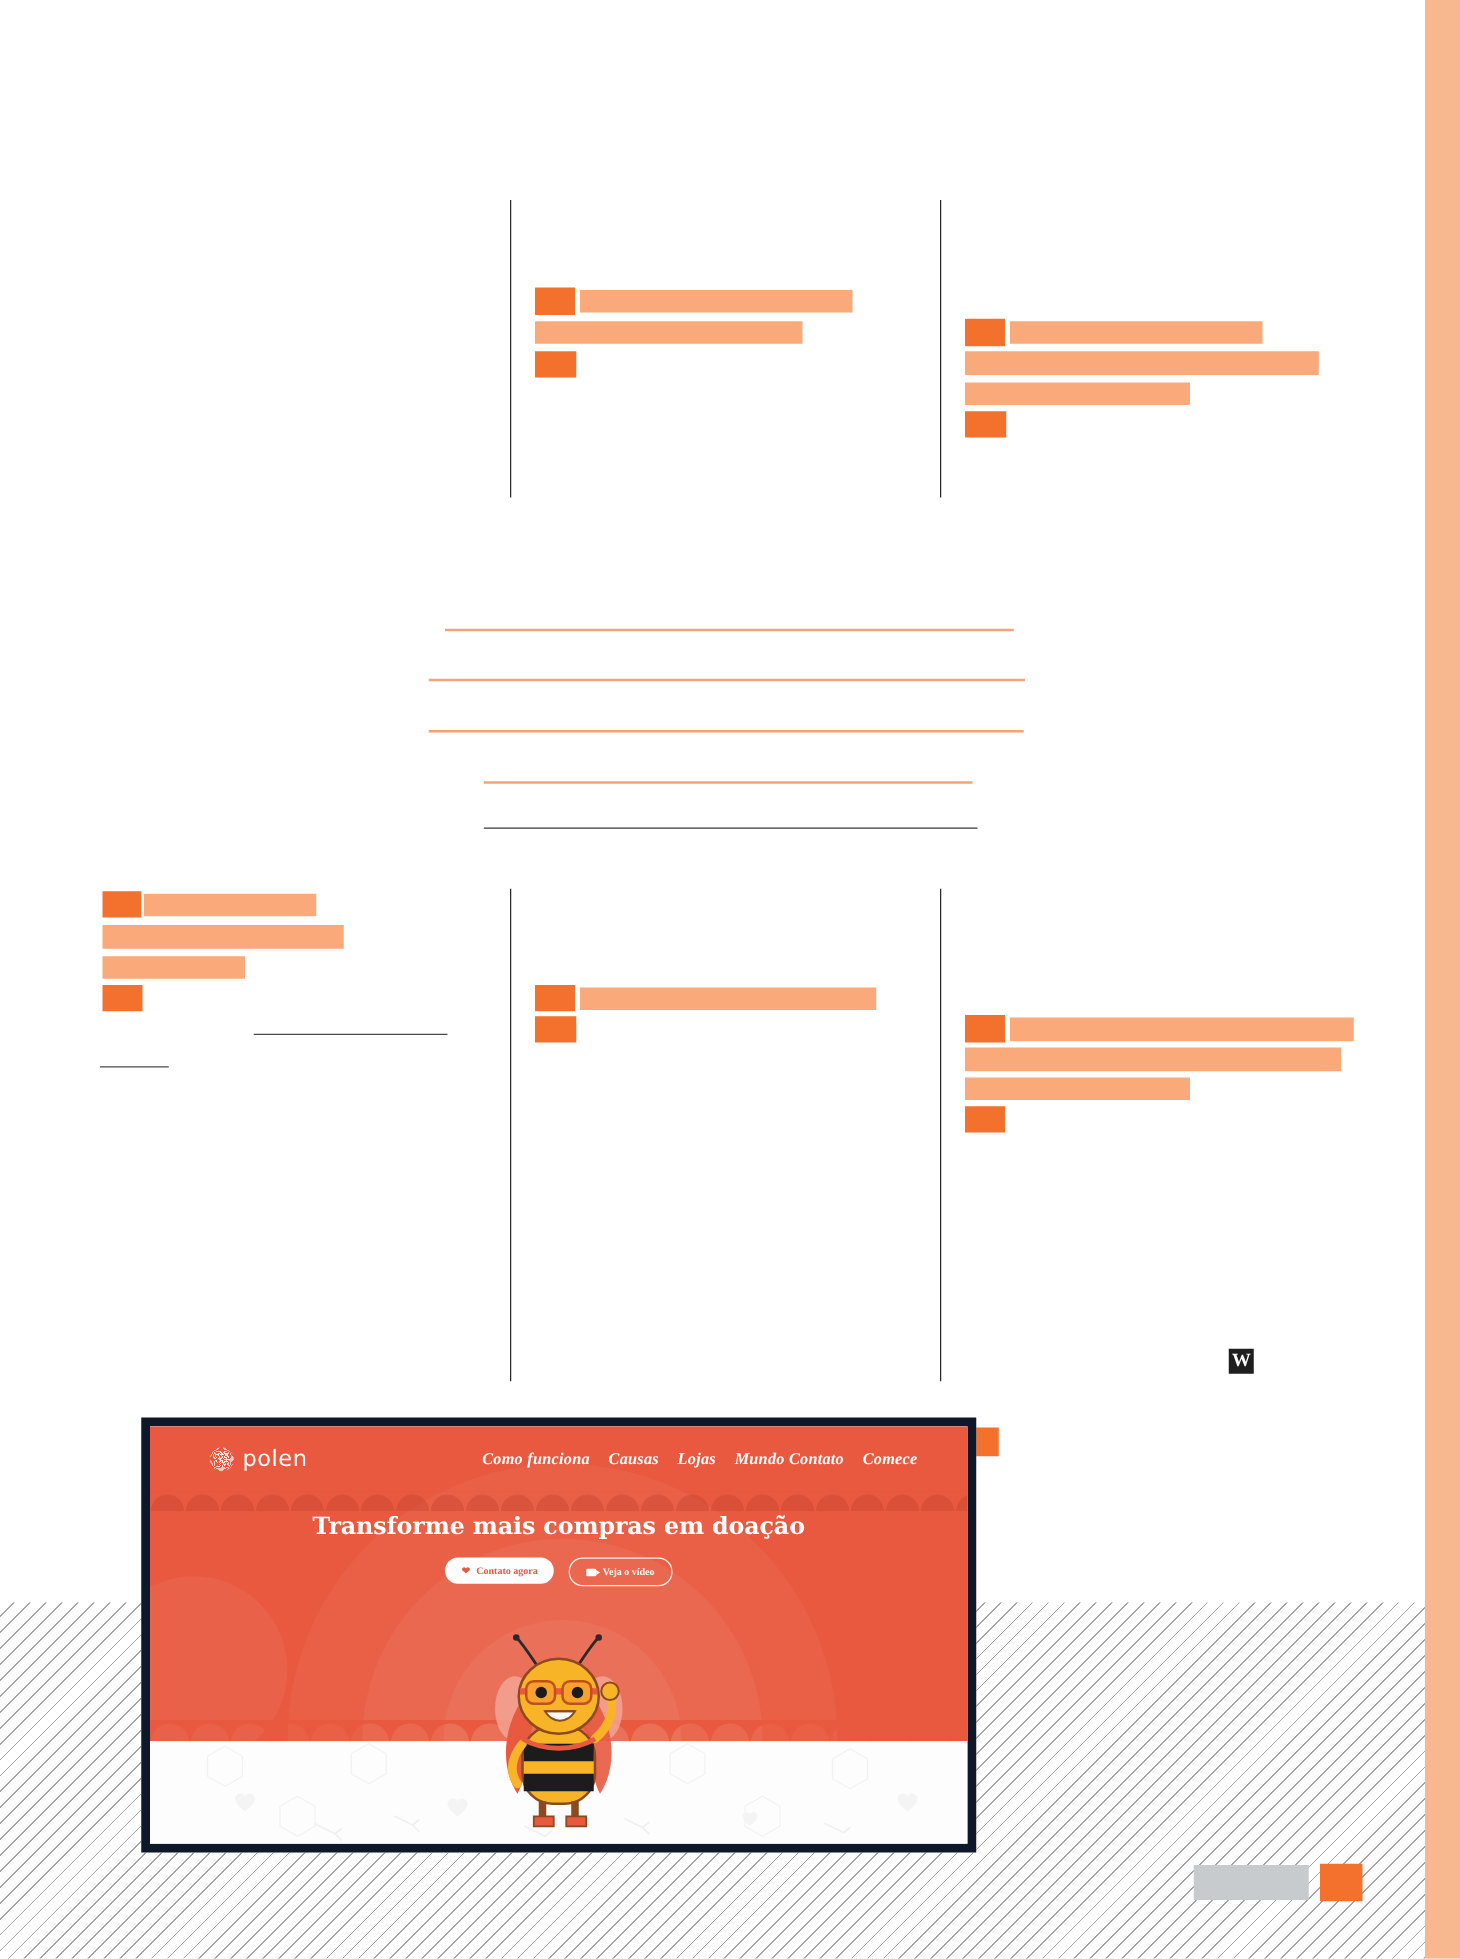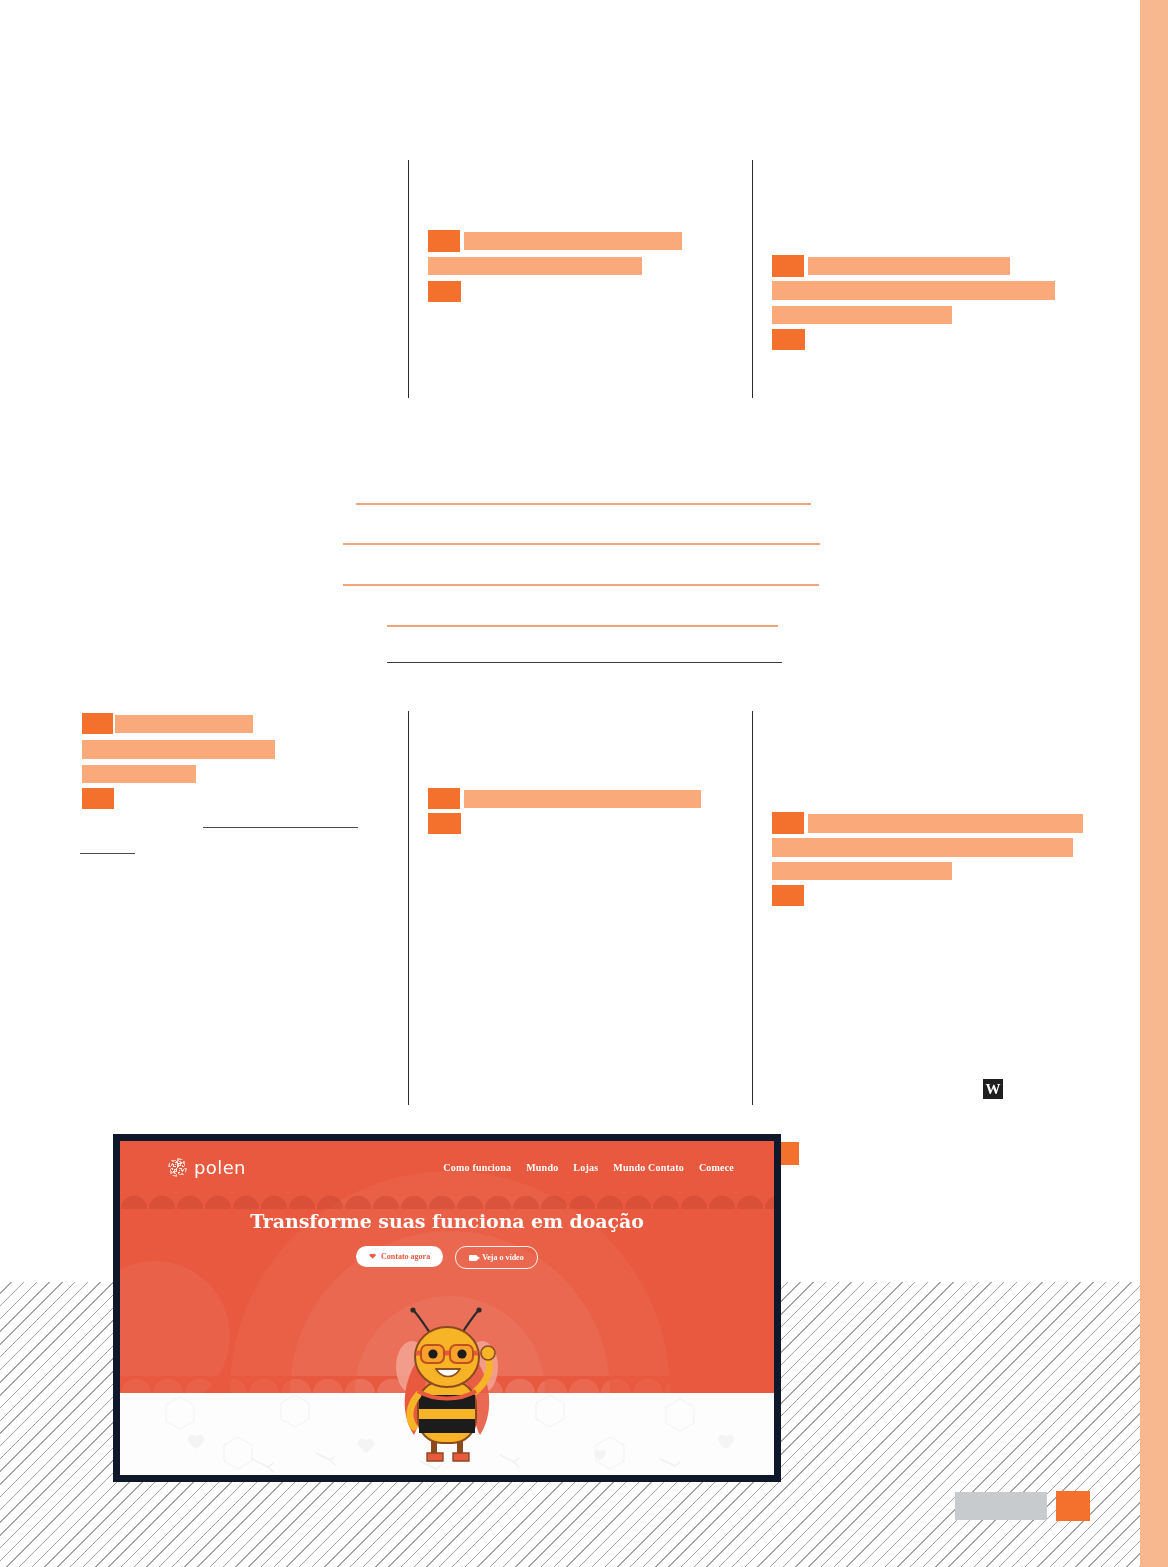--- a/index.html
+++ b/index.html
@@ -90,21 +90,21 @@
   }
   .logo-wrap{display:flex;align-items:center;gap:7px;margin-left:48px;}
   .logo-mark{
     width:19px;height:19px;border-radius:50%;
     background:
       repeating-conic-gradient(rgba(255,255,255,.85) 0deg 3deg, rgba(232,89,63,.15) 3deg 6deg);
     box-shadow:inset 0 0 0 3px rgba(232,89,63,.25);
   }
   .logo-text{color:#fff;font-size:18px;letter-spacing:.4px;font-family:"DejaVu Sans",sans-serif;}
   .nav-items{margin-left:auto;margin-right:40px;display:flex;gap:15px;align-items:center;}
-  .nav-item{color:#fff;font-size:10px;font-family:"Liberation Serif",serif;font-weight:bold;letter-spacing:.2px;white-space:nowrap;}
+  .nav-item{color:#fff;font-size:13px;font-family:"Liberation Serif",serif;font-weight:bold;letter-spacing:.2px;white-space:nowrap;font-style:italic;}
 
   .hero-copy{position:absolute;left:0;top:68px;width:100%;text-align:center;z-index:5;}
   .hero-line{
     color:#fff;font-family:"DejaVu Serif",serif;font-weight:bold;
     font-size:19px;line-height:25px;letter-spacing:-.1px;
   }
   .hero-btns{margin-top:12px;display:flex;justify-content:center;gap:12px;}
   .btn{
     display:inline-flex;align-items:center;gap:5px;
     height:21px;padding:0 13px;border-radius:11px;
@@ -199,29 +199,29 @@
 
       <div class="wave-top"></div>
 
       <div class="banner-nav">
         <div class="logo-wrap">
           <div class="logo-mark"></div>
           <div class="logo-text">polen</div>
         </div>
         <div class="nav-items" id="navitems">
             <div class="nav-item">Como funciona</div>
-            <div class="nav-item">Mundo</div>
+            <div class="nav-item">Causas</div>
             <div class="nav-item">Lojas</div>
             <div class="nav-item">Mundo Contato</div>
             <div class="nav-item">Comece</div>
           </div>
       </div>
 
       <div class="hero-copy">
-        <div class="hero-line">Transforme suas funciona em doação</div>
+        <div class="hero-line">Transforme mais compras em doação</div>
         <div class="hero-btns">
           <span class="btn btn-primary">
             <span class="ico-heart">❤</span>
             <span>Contato agora</span>
           </span>
           <span class="btn btn-ghost">
             <span class="ico-cam"></span>
             <span>Veja o vídeo</span>
           </span>
         </div>

